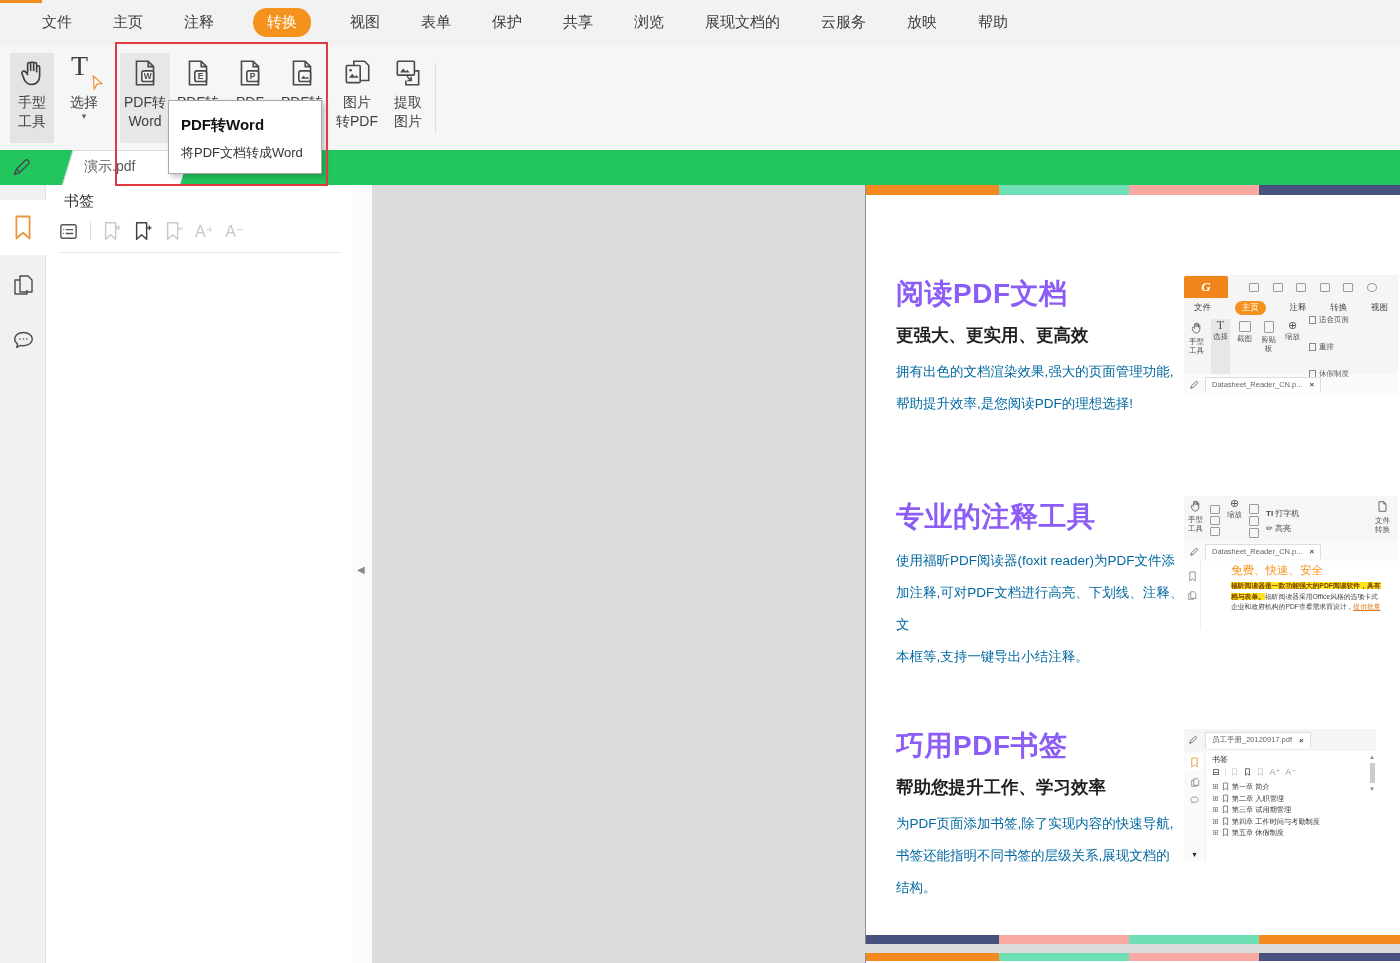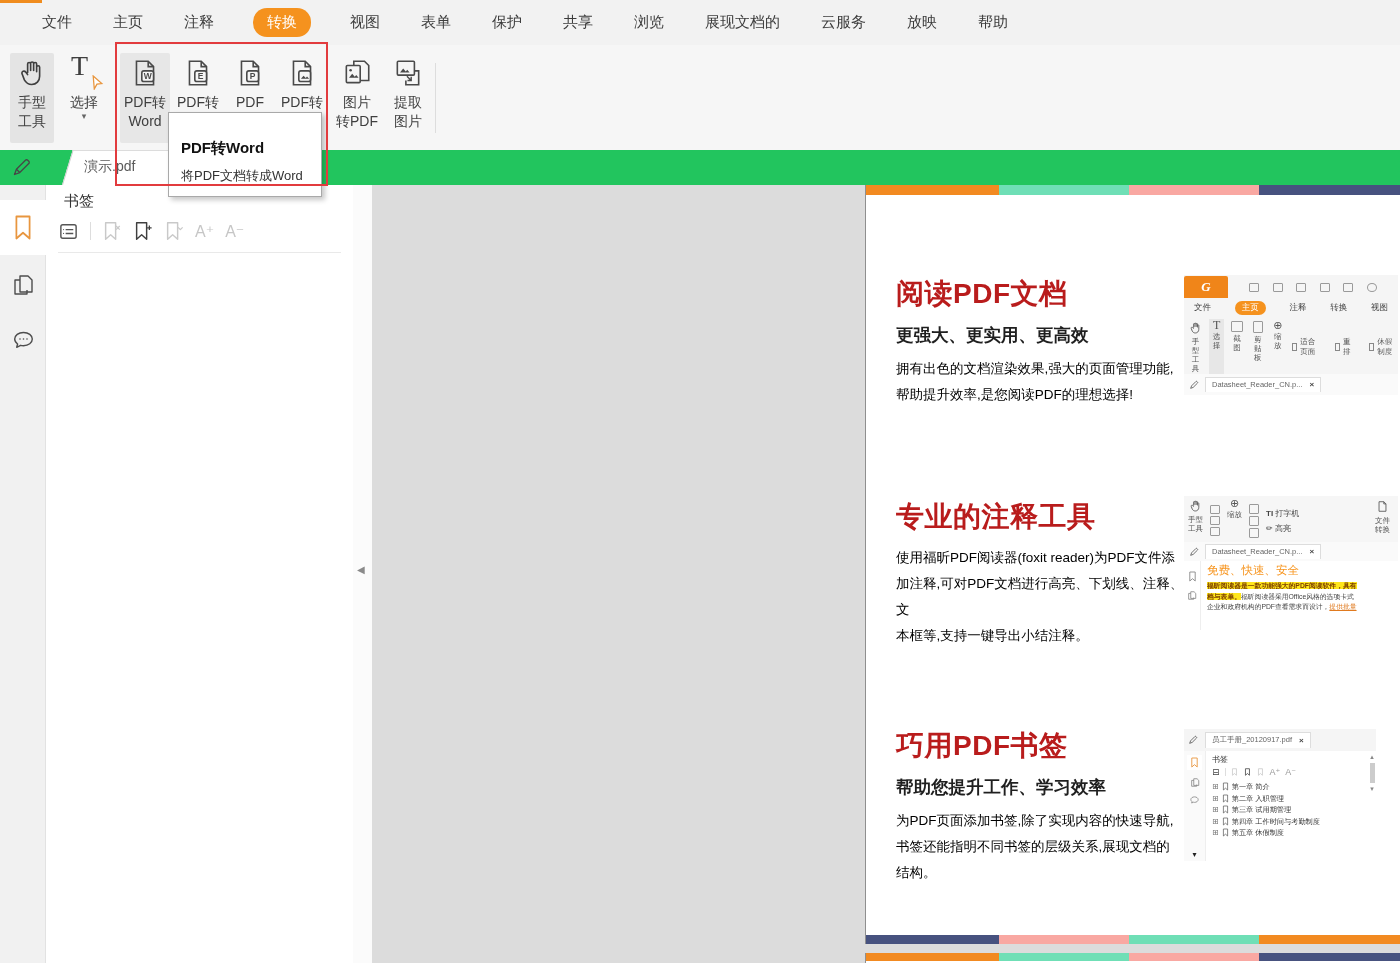--- a/index.html
+++ b/index.html
@@ -23,21 +23,21 @@
   .tool-btn.selected { background:#e4e4e4; }
   .tool-btn.hovered { background:#e7e7e7; }
   .t-caret { font-size:9px; color:#666; line-height:8px; }
   .sel-ico { position:relative; width:26px; height:34px; }
   .sel-ico b { font-weight:normal; font-size:28px; color:#3f3f3f; font-family:"Liberation Serif","DejaVu Serif",serif; }
   .sel-ico svg { position:absolute; right:-7px; bottom:0; }
   .vsep { position:absolute; top:18px; width:1px; height:70px; background:#ddd; }
 
   
   .redbox { position:absolute; left:115px; top:42px; width:213px; height:144px; border:2px solid #e23b3e; z-index:70; pointer-events:none; }
-  .tooltip { position:absolute; left:168px; top:112px; width:154px; background:#fff; border:1px solid #a9a9a9; box-shadow:3px 3px 5px rgba(0,0,0,.22); z-index:60; padding:26px 12px 11px; }
+  .tooltip { position:absolute; left:168px; top:100px; width:154px; background:#fff; border:1px solid #a9a9a9; box-shadow:3px 3px 5px rgba(0,0,0,.22); z-index:60; padding:15px 12px 11px; }
   .tooltip .tt-title { font-size:15px; font-weight:bold; color:#111; }
   .tooltip .tt-desc { font-size:13px; color:#333; margin-top:9px; }
 
   
   .tabbar { position:absolute; left:0; top:150px; width:100%; height:35px; background:#22c55e; }
   .tb-pencil { position:absolute; left:11px; top:7px; color:#4a4a4a; }
   .doc-tab { position:absolute; left:62px; top:0; width:118px; height:35px; }
   .doc-tab .tab-bg { position:absolute; inset:0; background:#fff; transform:skewX(-17deg); transform-origin:bottom left; border-left:1px solid #cfcfcf; border-top:1px solid #dcdcdc; }
   .doc-tab .tab-label { position:absolute; left:22px; top:8px; font-size:14px; color:#5a5a5a; }
 
@@ -60,55 +60,55 @@
   .page1 { position:absolute; left:493px; top:0; width:535px; height:759px; background:#fff; border-left:1px solid #8f8f8f; }
   .page2 { position:absolute; left:493px; top:768px; width:535px; height:10px; background:#fff; border-left:1px solid #8f8f8f; }
   .cbar { display:flex; width:100%; height:10px; }
   .cbar i { display:block; height:100%; }
   .cbar .c1 { width:133px; } .cbar .c2 { width:130px; } .cbar .c3 { width:130px; } .cbar .c4 { flex:1; }
   .cbar-bottom { position:absolute; bottom:0; left:0; height:9px; }
   .bg-o { background:#f28a21; } .bg-m { background:#6fdfb6; } .bg-s { background:#f9a8a2; } .bg-n { background:#47527f; }
   .page2 .cbar { height:8px; }
 
   .sec { position:absolute; left:30px; width:290px; }
-  .sec-title { font-size:28px; font-weight:bold; color:#b91c1c; letter-spacing:.5px; }
+  .sec-title { font-size:28px; font-weight:bold; color:#8b5cf6; letter-spacing:.5px; }
   .sec-sub { margin-top:10px; font-size:17.5px; font-weight:bold; color:#1f1f1f; }
-  .sec-body { margin-top:9px; font-size:13.5px; color:#000000; line-height:26px; white-space:pre-line; }
+  .sec-body { margin-top:9px; font-size:13.5px; color:#0369a1; line-height:32px; white-space:pre-line; }
 
   
   .mini { position:absolute; font-size:7.5px; color:#555; }
   .mini-tab { background:#fff; border:1px solid #ddd; border-bottom:none; padding:2px 6px 3px; font-size:7.5px; color:#666; display:inline-flex; gap:7px; align-items:center; }
   .mini-tab b { font-weight:bold; color:#444; font-size:8px; }
   .mbox { display:inline-block; width:10px; height:9px; border:1px solid #9a9a9a; border-radius:1px; }
 
   .mini1 { left:318px; top:90px; width:214px; height:120px; background:#f5f5f5; }
   .m1-titlebar { height:24px; display:flex; align-items:center; }
   .m1-logo { width:44px; height:22px; background:#f08519; color:#fff; font-weight:bold; font-style:italic; font-family:"Liberation Serif","DejaVu Serif",serif; font-size:13px; display:flex; align-items:center; justify-content:center; border-radius:2px 2px 0 0; }
   .m1-tbicons { flex:1; display:flex; justify-content:space-evenly; padding:0 8px; }
   .m1-menu { height:18px; display:flex; align-items:center; justify-content:space-between; padding:0 10px; font-size:8.5px; color:#444; }
   .m1-menu .m1-active { background:#f5921e; color:#fff; border-radius:7px; padding:1px 7px; }
   .m1-tools { height:57px; display:flex; padding:2px 3px 0; gap:5px; }
   .m1-tool { display:flex; flex-direction:column; align-items:center; gap:2px; padding:2px 2px 0; white-space:pre-line; text-align:center; line-height:9px; font-size:7.5px; }
   .m1-tool.m1-sel { background:#e7e7e7; }
   .m1-T { font-size:12px; font-weight:normal; font-family:"Liberation Serif","DejaVu Serif",serif; }
   .m1-zoom { font-size:11px; color:#555; }
-  .m1-views { display:flex; justify-content:center; gap:17px; font-size:7.5px; margin-left:2px; }
+  .m1-views { display:flex; flex-direction:column; justify-content:center; gap:17px; font-size:7.5px; margin-left:2px; }
   .m1-views div { display:flex; align-items:center; gap:3px; }
   .m1-views i { display:inline-block; width:7px; height:8px; border:1px solid #888; }
   .m1-tabrow { height:21px; background:#fafafa; display:flex; align-items:center; gap:6px; padding-left:5px; }
 
   .mini2 { left:318px; top:311px; width:214px; height:134px; }
   .m2-tools { height:46px; background:#f6f6f6; display:flex; gap:7px; padding:3px 4px 0; }
   .m2-col { display:flex; flex-direction:column; align-items:center; gap:2px; white-space:pre-line; text-align:center; line-height:9px; font-size:7.5px; }
   .m2-stack { display:flex; flex-direction:column; gap:2px; justify-content:center; }
   .m2-type { display:flex; flex-direction:column; gap:4px; justify-content:center; font-size:8px; color:#444; }
   .m2-tabrow { height:19px; background:#fafafa; display:flex; align-items:center; gap:6px; padding-left:5px; }
   .m2-content { height:69px; background:#fff; display:flex; }
   .m2-side { width:17px; border-right:1px solid #eee; display:flex; flex-direction:column; align-items:center; gap:8px; padding-top:10px; }
-  .m2-main { flex:1; padding:2px 2px 0 6px; }
+  .m2-main { flex:1; padding:2px 2px 0 6px;margin-left:24px; }
   .m2-head { color:#f7941d; font-size:11.5px; margin-bottom:3px; }
   .m2-line { font-size:6.8px; line-height:10.5px; color:#444; white-space:nowrap; overflow:hidden; }
   .m2-line mark { background:#ffe61c; color:#7c3f00; font-weight:bold; }
   .m2-line a { color:#e07a1f; text-decoration:underline; }
 
   .mini3 { left:318px; top:544px; width:192px; height:132px; background:#fff; }
   .m3-tabrow { height:22px; background:#f5f5f5; display:flex; align-items:center; gap:7px; padding-left:4px; }
   .m3-body { display:flex; height:110px; }
   .m3-side { width:21px; display:flex; flex-direction:column; align-items:center; gap:7px; padding-top:4px; background:#fafafa; }
   .m3-side .m3-active { background:#fff; padding:2px 3px; color:#e8963f; }

